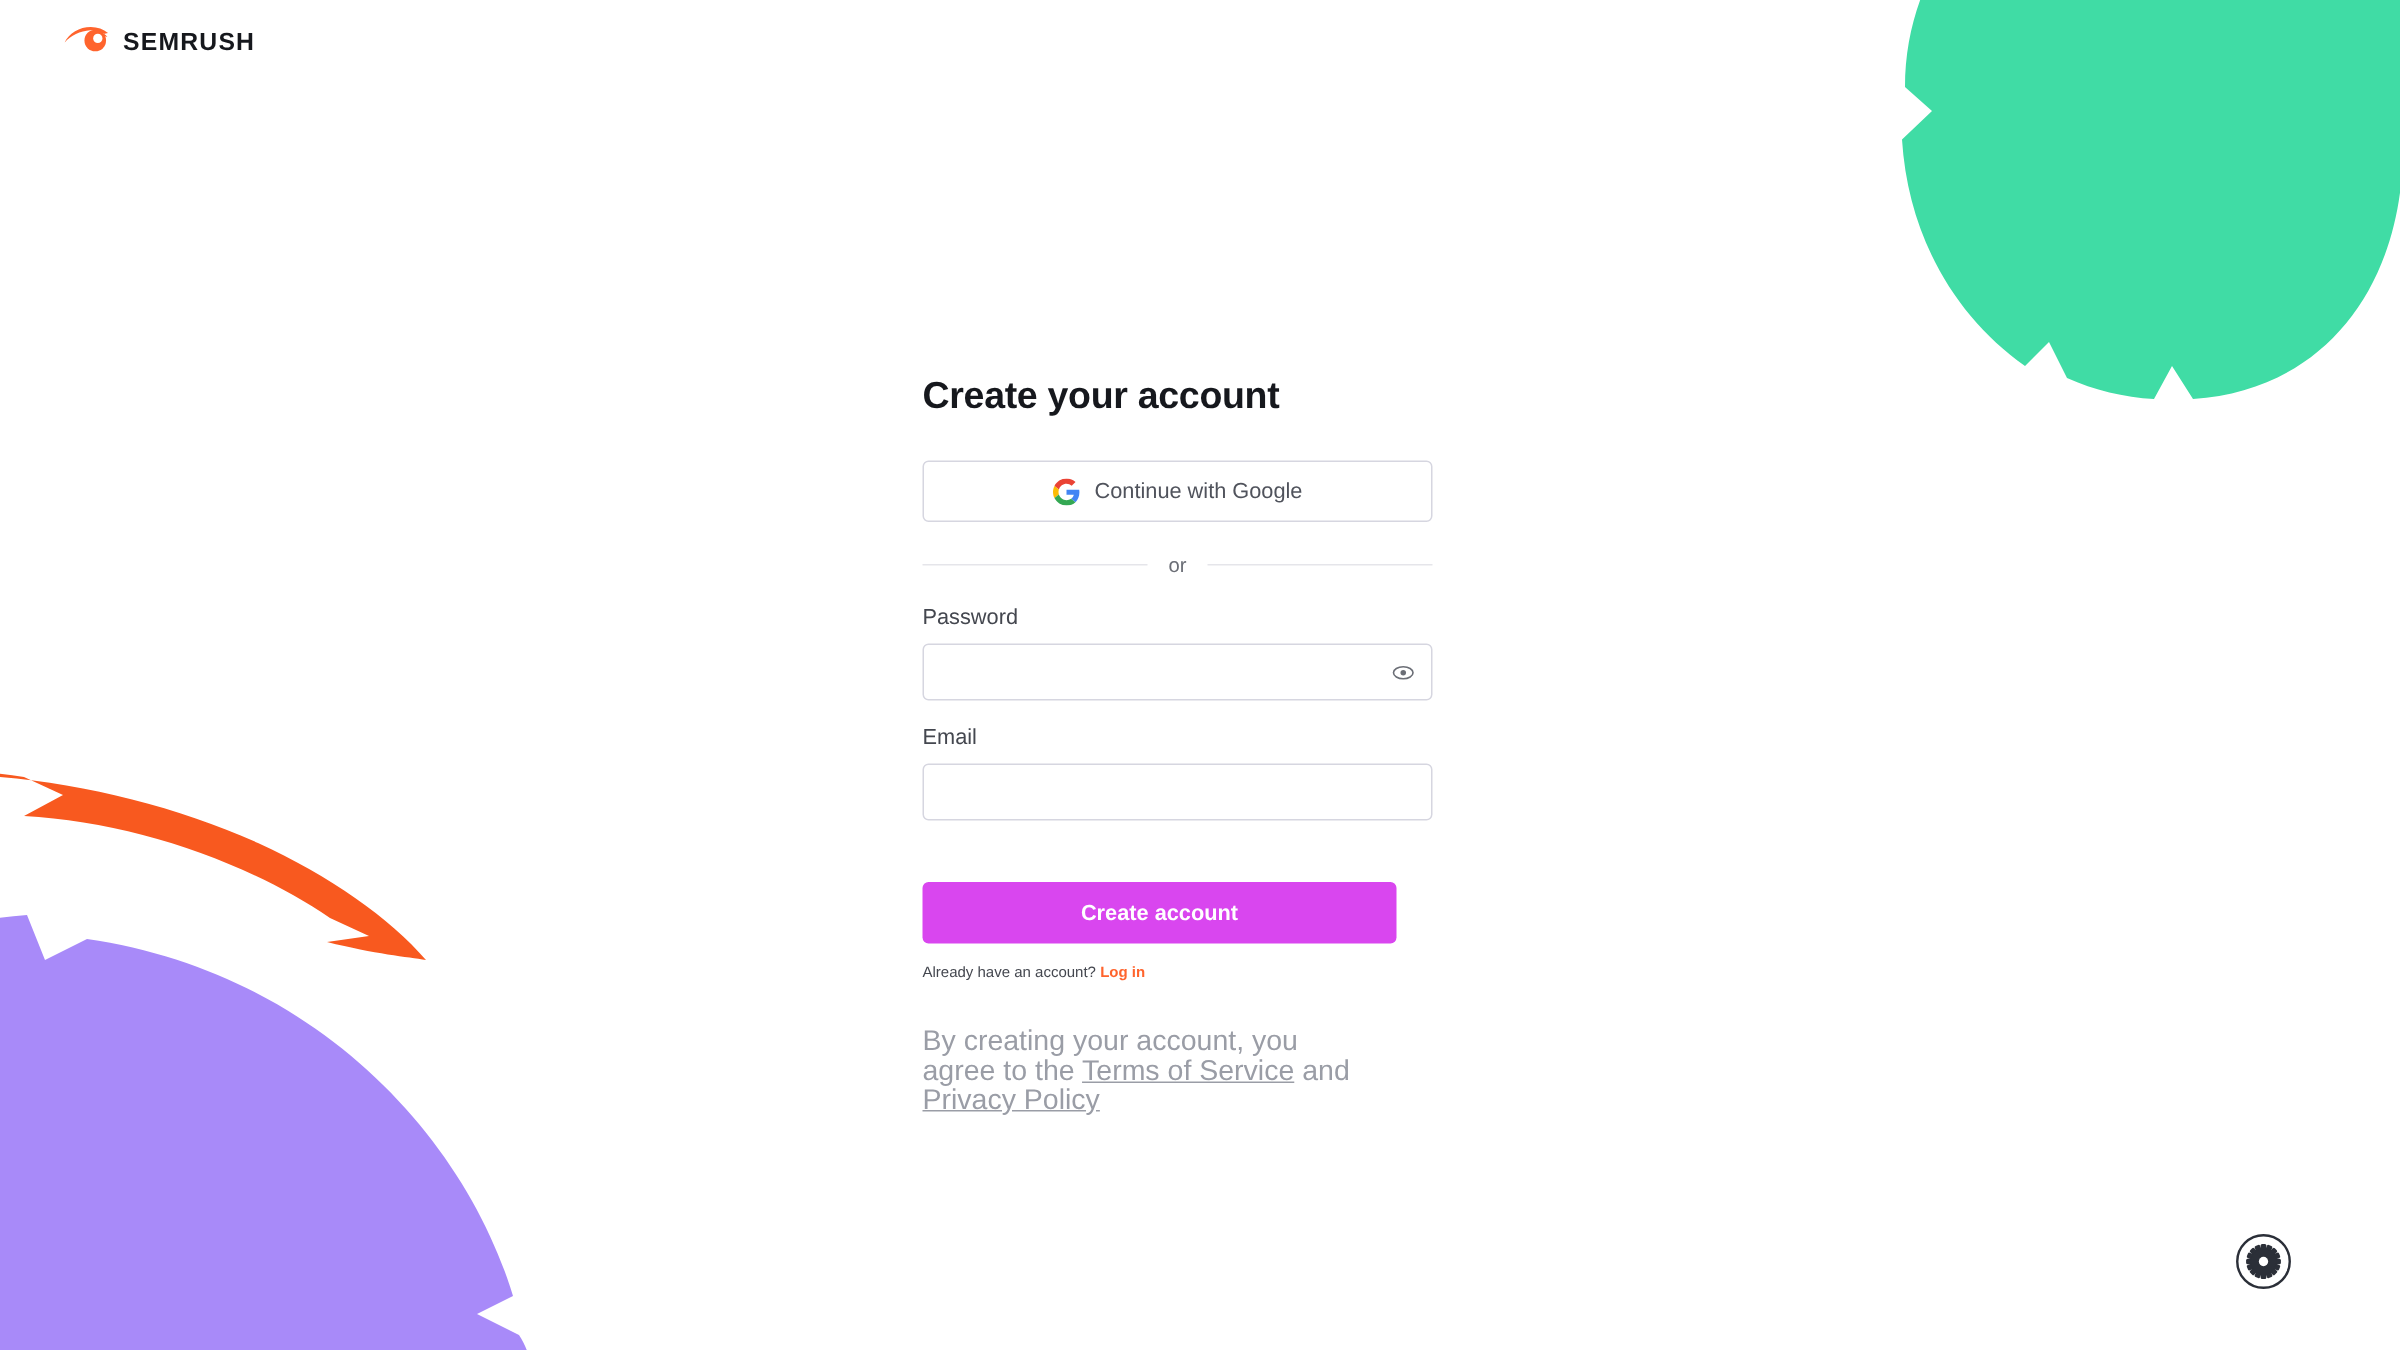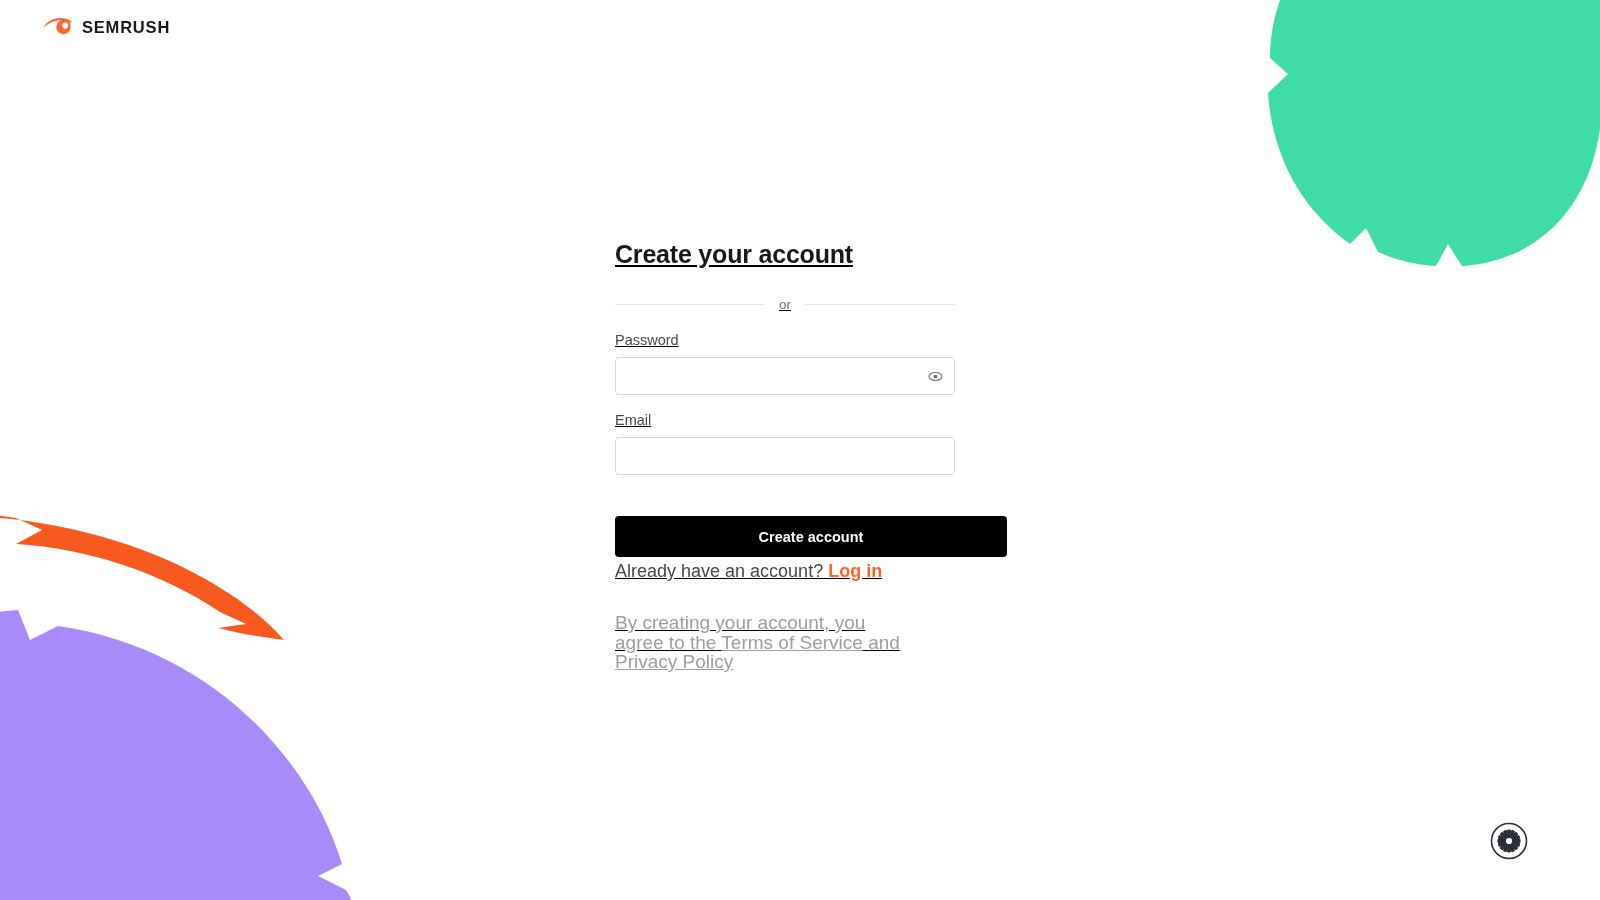--- a/index.html
+++ b/index.html
@@ -17,21 +17,21 @@
   .deco-green { top: -112px; left: 1262px; }
   .deco-orange { top: 500px; left: -180px; }
   .deco-purple { top: 598px; left: -210px; }
 
   
   .logo { position: absolute; top: 16px; left: 43px; display: flex; align-items: center; gap: 9px; justify-content: flex-end; }
   .logo-mark { display: block; }
   .logo-word { display: block; }
 
   
-  .auth { position: absolute; left: 615px; top: 238px; width: 340px; text-decoration: underline; }
+  .auth { position: absolute; left: 615px; top: 248px; width: 340px; }
   .auth h1 {
     margin: 0 0 27px 0;
     font-size: 25px;
     line-height: 32px;
     font-weight: 700;
     letter-spacing: -0.2px;
     color: #16181d;
   }
   .google-btn {
     width: 340px; height: 41px;
@@ -77,35 +77,35 @@
   .input-wrap input::placeholder { color: #9a9da6; }
   .eye-btn {
     position: absolute; right: 9px; top: 50%;
     transform: translateY(-50%);
     width: 22px; height: 22px;
     display: flex; align-items: center; justify-content: center;
     background: none; border: none; cursor: pointer; padding: 0;
   }
 
   .submit-btn {
-    width: 392px; height: 41px;
+    width: 316px; height: 41px;
     margin-top: 24px;
-    background: #000000;
+    background: #d946ef;
     border: none;
     border-radius: 4px;
     color: #fff;
     font-size: 14.5px;
     font-weight: 700;
     cursor: pointer;
     font-family: "Liberation Sans", sans-serif;
   }
 
   .login-row {
-    margin-top: 4px;
-    font-size: 18px;
+    margin-top: 14px;
+    font-size: 10px;
     color: #44474f;
   }
   .login-row a {
     color: #ff642d;
     text-decoration: none;
     font-weight: 700;
   }
 
   .legal {
     margin-top: 31px;
@@ -181,20 +181,29 @@
     </svg>
     <svg class="logo-word" width="110" height="17" viewBox="0 0 110 17" aria-hidden="true">
       <text x="0" y="14" font-family="Liberation Sans, sans-serif" font-size="16.5" font-weight="700" letter-spacing="0.8" fill="#16181d">SEMRUSH</text>
     </svg>
   </div>
 
   <div class="auth">
 
     <h1>Create your account</h1>
 
+    <button class="google-btn">
+      <svg width="18" height="18" viewBox="0 0 48 48" aria-hidden="true">
+        <path fill="#ea4335" d="M24 9.5c3.54 0 6.71 1.22 9.21 3.6l6.85-6.85C35.9 2.38 30.47 0 24 0 14.62 0 6.51 5.38 2.56 13.22l7.98 6.19C12.43 13.72 17.74 9.5 24 9.5z"></path>
+        <path fill="#4285f4" d="M46.98 24.55c0-1.57-.15-3.09-.38-4.55H24v9.02h12.94c-.58 2.96-2.26 5.48-4.78 7.18l7.73 6c4.51-4.18 7.09-10.36 7.09-17.65z"></path>
+        <path fill="#fbbc05" d="M10.53 28.59c-.48-1.45-.76-2.99-.76-4.59s.27-3.14.76-4.59l-7.98-6.19C.92 16.46 0 20.12 0 24c0 3.88.92 7.54 2.56 10.78l7.97-6.19z"></path>
+        <path fill="#34a853" d="M24 48c6.48 0 11.93-2.13 15.89-5.81l-7.73-6c-2.15 1.45-4.92 2.3-8.16 2.3-6.26 0-11.57-4.22-13.47-9.91l-7.98 6.19C6.51 42.62 14.62 48 24 48z"></path>
+      </svg>
+      <span class="lbl">Continue with Google</span>
+    </button>
 
     <div class="divider">
       <div class="rule"></div>
       <div class="or">or</div>
       <div class="rule"></div>
     </div>
 
     <div class="field">
       <label>Password</label>
       <div class="input-wrap">

